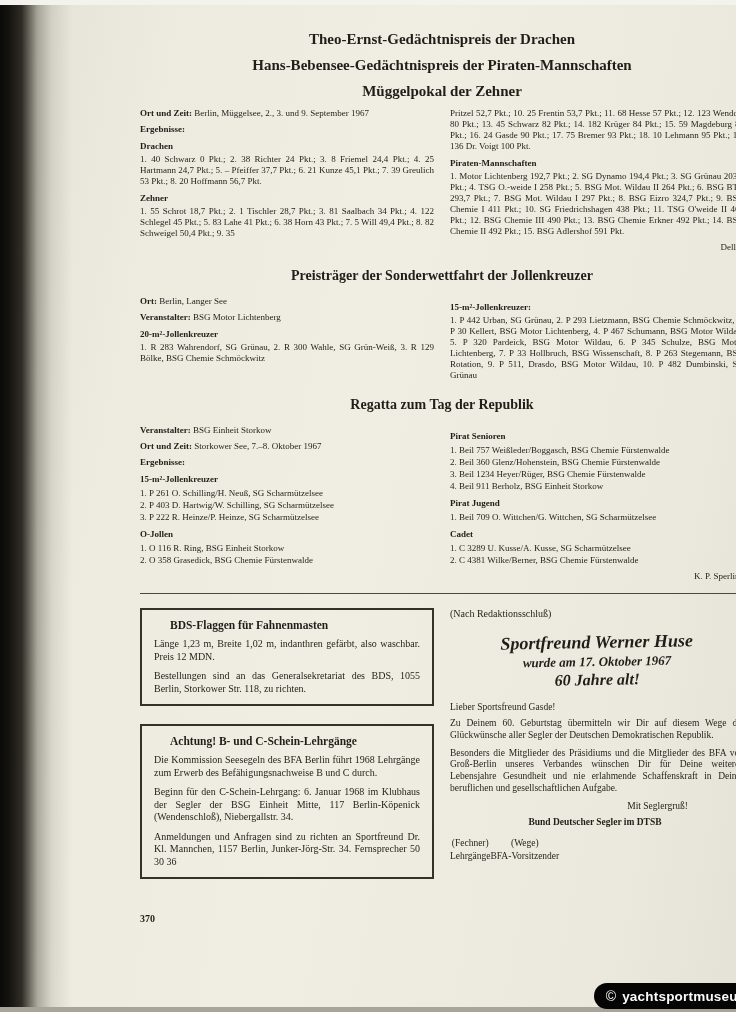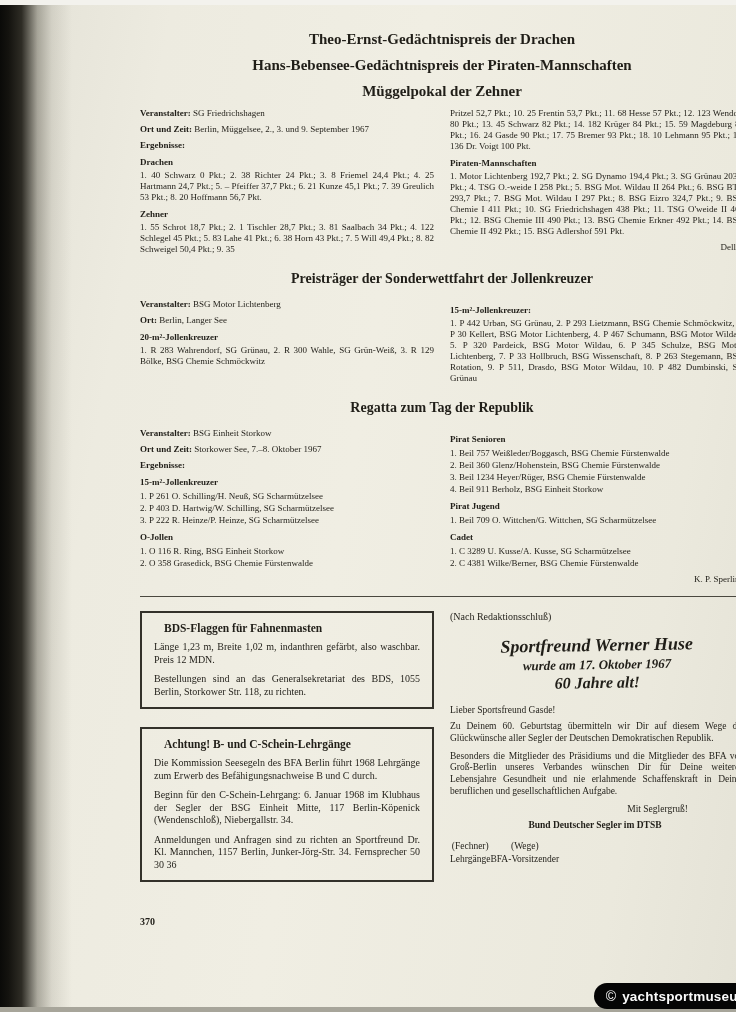--- a/index.html
+++ b/index.html
@@ -26,21 +26,21 @@
   .meta{font-size:9px;line-height:11px;margin-bottom:5px;}
   .b{font-weight:bold;}
   .subhead{font-size:9px;font-weight:bold;margin:6px 0 3px;}
   .body{font-size:9px;line-height:11px;text-align:justify;}
   .line{font-size:9px;line-height:12px;white-space:nowrap;overflow:hidden;}
   .sig{font-size:9px;text-align:right;margin-top:5px;}
   .sec-head{font-size:14px;font-weight:bold;text-align:center;margin:16px 0 12px;}
   .rule{border:none;border-top:1px solid #4a483f;margin:12px 0 14px;}
 
   .box{border:2px solid #33312a;padding:9px 12px;margin-bottom:18px;}
-  .box h3{font-size:11.5px;margin:0 10px 7px;}
+  .box h3{font-size:11.5px;margin:0 16px 7px;}
   .box p{font-size:10px;line-height:12.5px;margin-bottom:7px;text-align:justify;}
   .box p:last-child{margin-bottom:0;}
 
   .huse-pre{font-size:10px;font-weight:normal;margin-bottom:12px;}
   .script{text-align:center;font-style:italic;font-weight:bold;margin-bottom:12px;transform:rotate(-1deg);}
   .script .s1{font-size:18px;line-height:22px;}
   .script .s2{font-size:13px;line-height:17px;}
   .script .s3{font-size:16px;line-height:20px;}
   .salut{font-size:9.5px;margin-bottom:6px;}
   .hp{font-size:9.5px;line-height:11.8px;margin-bottom:6px;text-align:justify;}
@@ -66,42 +66,41 @@
   <div class="paper">
 
     <header>
       <h1 class="title">Theo-Ernst-Gedächtnispreis der Drachen</h1>
       <h1 class="title">Hans-Bebensee-Gedächtnispreis der Piraten-Mannschaften</h1>
       <h1 class="title">Müggelpokal der Zehner</h1>
     </header>
 
     <section class="two-col">
       <div class="colL">
-        <p class="meta"><span class="b">Veranstalter:</span> <span>SG Friedrichshagen</span></p>
         <p class="meta"><span class="b">Ort und Zeit:</span> <span>Berlin, Müggelsee, 2., 3. und 9. September 1967</span></p>
         <p class="meta"><span class="b">Ergebnisse:</span></p>
         <p class="subhead">Drachen</p>
         <p class="body">1. 40 Schwarz 0 Pkt.; 2. 38 Richter 24 Pkt.; 3. 8 Friemel 24,4 Pkt.; 4. 25 Hartmann 24,7 Pkt.; 5. – Pfeiffer 37,7 Pkt.; 6. 21 Kunze 45,1 Pkt.; 7. 39 Greulich 53 Pkt.; 8. 20 Hoffmann 56,7 Pkt.</p>
         <p class="subhead">Zehner</p>
         <p class="body">1. 55 Schrot 18,7 Pkt.; 2. 1 Tischler 28,7 Pkt.; 3. 81 Saalbach 34 Pkt.; 4. 122 Schlegel 45 Pkt.; 5. 83 Lahe 41 Pkt.; 6. 38 Horn 43 Pkt.; 7. 5 Will 49,4 Pkt.; 8. 82 Schweigel 50,4 Pkt.; 9. 35</p>
       </div>
       <div class="colR">
         <p class="body">Pritzel 52,7 Pkt.; 10. 25 Frentin 53,7 Pkt.; 11. 68 Hesse 57 Pkt.; 12. 123 Wendorf 80 Pkt.; 13. 45 Schwarz 82 Pkt.; 14. 182 Krüger 84 Pkt.; 15. 59 Magdeburg 89 Pkt.; 16. 24 Gasde 90 Pkt.; 17. 75 Bremer 93 Pkt.; 18. 10 Lehmann 95 Pkt.; 19. 136 Dr. Voigt 100 Pkt.</p>
         <p class="subhead">Piraten-Mannschaften</p>
         <p class="body">1. Motor Lichtenberg 192,7 Pkt.; 2. SG Dynamo 194,4 Pkt.; 3. SG Grünau 203,4 Pkt.; 4. TSG O.-weide I 258 Pkt.; 5. BSG Mot. Wildau II 264 Pkt.; 6. BSG BTB 293,7 Pkt.; 7. BSG Mot. Wildau I 297 Pkt.; 8. BSG Eizro 324,7 Pkt.; 9. BSG Chemie I 411 Pkt.; 10. SG Friedrichshagen 438 Pkt.; 11. TSG O'weide II 467 Pkt.; 12. BSG Chemie III 490 Pkt.; 13. BSG Chemie Erkner 492 Pkt.; 14. BSG Chemie II 492 Pkt.; 15. BSG Adlershof 591 Pkt.</p>
         <p class="sig">Dellus</p>
       </div>
     </section>
 
     <h2 class="sec-head">Preisträger der Sonderwettfahrt der Jollenkreuzer</h2>
 
     <section class="two-col">
       <div class="colL">
+        <p class="meta"><span class="b">Ort:</span> <span>Berlin, Langer See</span></p>
         <p class="meta"><span class="b">Veranstalter:</span> <span>BSG Motor Lichtenberg</span></p>
-        <p class="meta"><span class="b">Ort:</span> <span>Berlin, Langer See</span></p>
         <p class="subhead">20-m²-Jollenkreuzer</p>
         <p class="body">1. R 283 Wahrendorf, SG Grünau, 2. R 300 Wahle, SG Grün-Weiß, 3. R 129 Bölke, BSG Chemie Schmöckwitz</p>
       </div>
       <div class="colR">
         <p class="subhead">15-m²-Jollenkreuzer:</p>
         <p class="body">1. P 442 Urban, SG Grünau, 2. P 293 Lietzmann, BSG Chemie Schmöckwitz, 3. P 30 Kellert, BSG Motor Lichtenberg, 4. P 467 Schumann, BSG Motor Wildau, 5. P 320 Pardeick, BSG Motor Wildau, 6. P 345 Schulze, BSG Motor Lichtenberg, 7. P 33 Hollbruch, BSG Wissenschaft, 8. P 263 Stegemann, BSG Rotation, 9. P 511, Drasdo, BSG Motor Wildau, 10. P 482 Dumbinski, SG Grünau</p>
       </div>
     </section>
 
     <h2 class="sec-head">Regatta zum Tag der Republik</h2>

